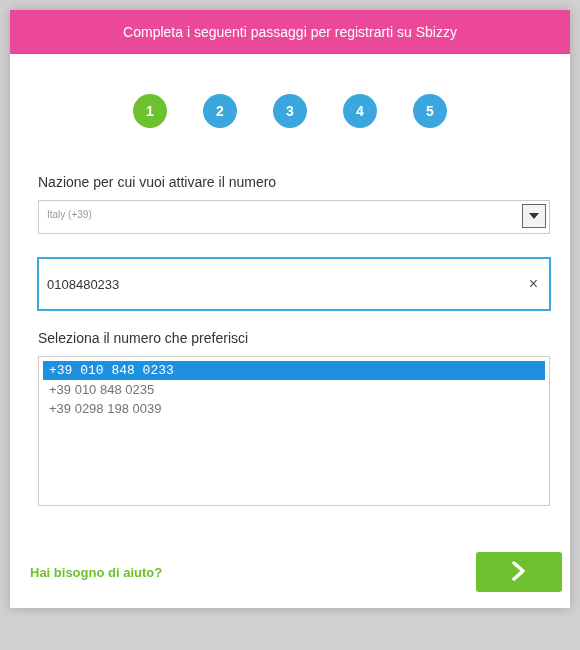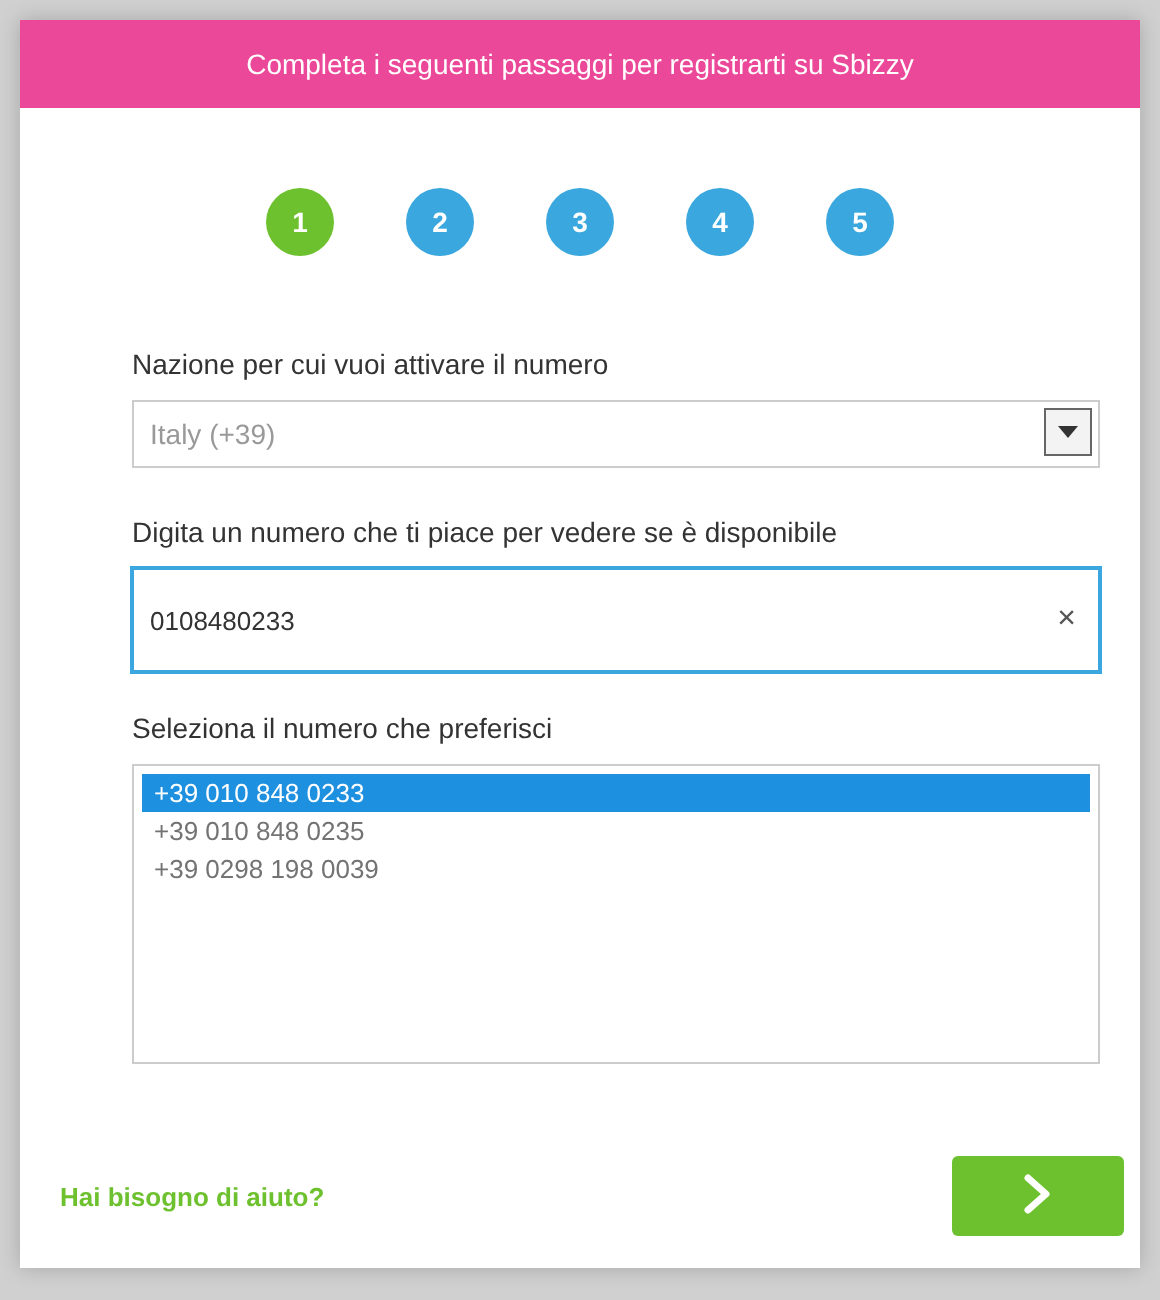--- a/index.html
+++ b/index.html
@@ -38,38 +38,37 @@
     align-items: center;
     justify-content: center;
     font-size: 14px;
     font-weight: bold;
     cursor: pointer;
   }
   .step.active {
     background: #6ec12e;
   }
   .body {
-    padding: 0 20px 16px 12px;
-    margin-left: 44px;
+    padding: 0 20px 16px 28px;
   }
   .label {
     font-size: 14px;
     color: #333;
     margin-bottom: 10px;
   }
   .select-wrap {
     position: relative;
     margin-bottom: 24px;
   }
   .select {
     width: 100%;
     border: 1px solid #ccc;
     background: #fff;
     padding: 8px 30px 8px 8px;
-    font-size: 14px;
+    font-size: 10px;
     color: #999;
     height: 34px;
   }
   .select-caret {
     position: absolute;
     right: 4px;
     top: 4px;
     width: 24px;
     height: 24px;
     border: 1px solid #666;
@@ -114,20 +113,21 @@
   }
   .list-item {
     font-size: 13px;
     padding: 2px 6px;
     color: #737373;
     cursor: pointer;
   }
   .list-item.selected {
     background: #1e90e0;
     color: #fff;
+    font-family: Liberation Mono, monospace;
   }
   .footer {
     display: flex;
     justify-content: space-between;
     align-items: center;
     padding: 0 8px 16px 20px;
   }
   .help-link {
     color: #6ec12e;
     font-size: 13px;
@@ -170,21 +170,20 @@
     <div class="label">Nazione per cui vuoi attivare il numero</div>
     <div class="select-wrap">
       <div class="select">Italy (+39)</div>
       <div class="select-caret">
         <svg width="10" height="6" viewBox="0 0 10 6">
             <path d="M0 0 L5 6 L10 0 Z" fill="#333"></path>
           </svg>
       </div>
     </div>
 
-    <div class="label">Digita un numero che ti piace per vedere se è disponibile</div>
     <div class="input-wrap">
       <input class="text-input" type="text" value="0108480233" style="">
       <button class="clear-btn">
         <span>×</span>
       </button>
     </div>
 
     <div class="label">Seleziona il numero che preferisci</div>
     <div class="listbox">
       <div class="list-item selected">+39 010 848 0233</div>

